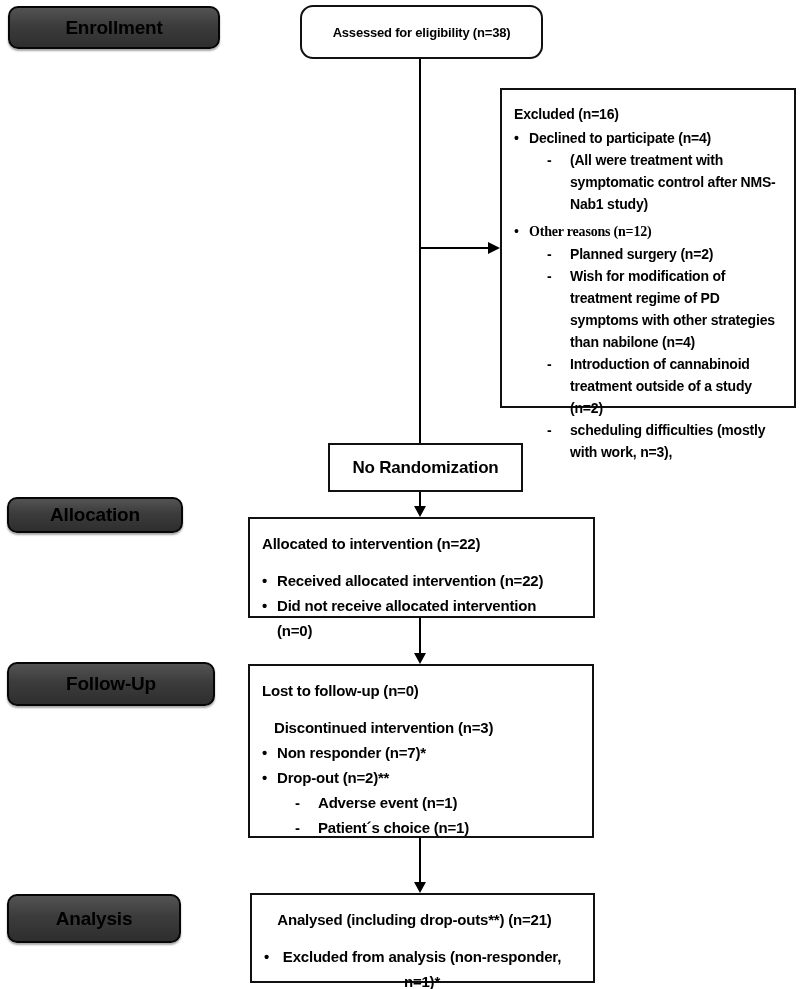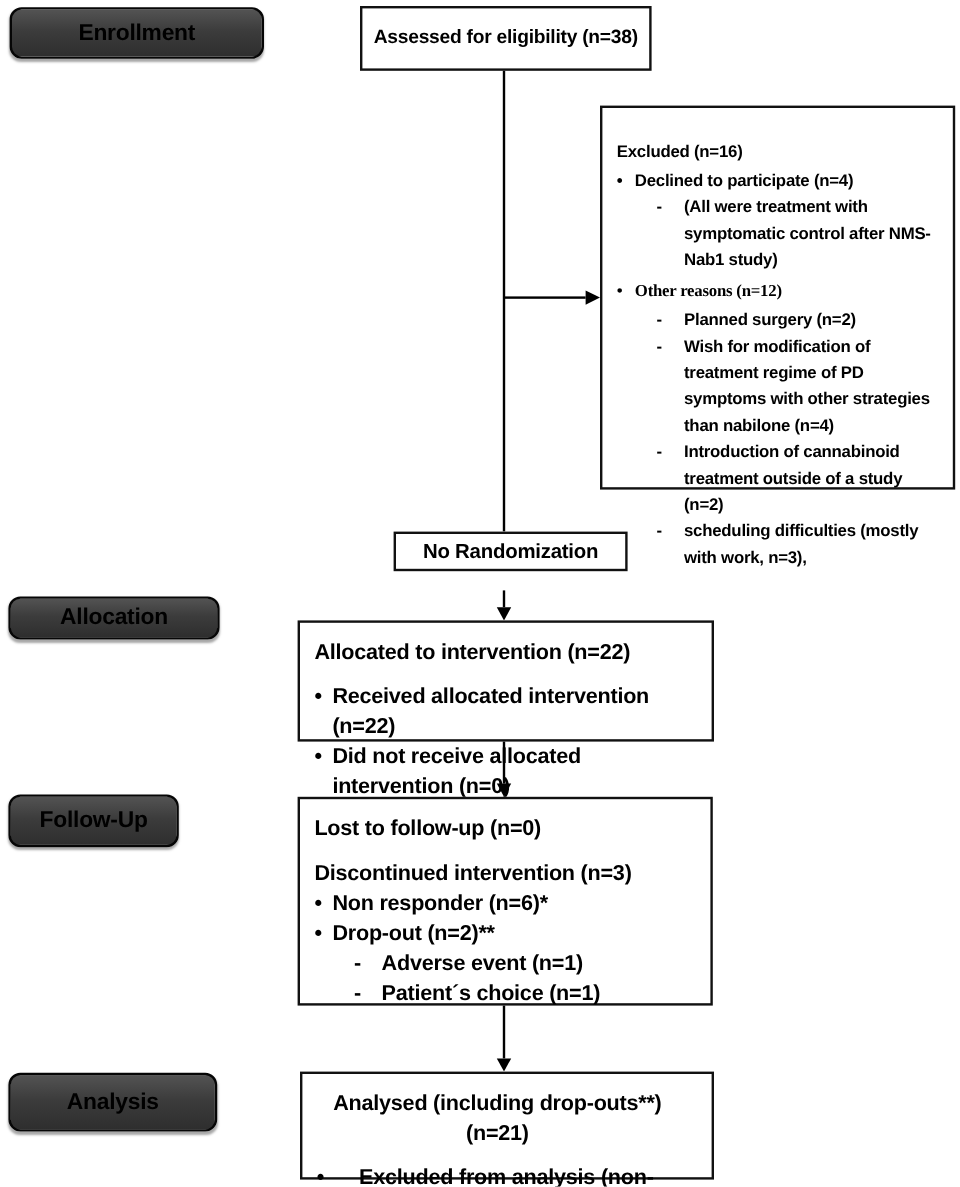--- a/index.html
+++ b/index.html
@@ -16,28 +16,28 @@
     font-weight:bold;font-size:19px;letter-spacing:-0.2px;color:#000;
     box-shadow:0 2px 2px rgba(0,0,0,0.35);
     box-sizing:border-box;
   }
   
   .box{
     position:absolute;background:#fff;border:2px solid #111;
     box-sizing:border-box;font-weight:bold;letter-spacing:-0.2px;
   }
   .box.center{display:flex;align-items:center;justify-content:center;}
-  .assessed{font-size:16px;}
+  .assessed{font-size:13px;border-radius:13px;}
   .norand{font-size:17px;}
-  .content{font-size:18px;line-height:25px;padding:12px 28px 0 12px;}
+  .content{font-size:15px;line-height:25px;padding:12px 28px 0 12px;}
   .content-sm{font-size:14px;line-height:22px;padding:13px 8px 0 12px;}
   .title-line{margin:0 0 12px 0;}
-  .title-line-sm{margin:12px 0 2px 0;}
+  .title-line-sm{margin:0 0 2px 0;}
   .plain-line{margin:0;}
-  .gap-above{margin-top:12px;}
+  .gap-above{margin-top:12px;margin-left:12px;}
   .gap-above-sm{margin-top:6px;font-family:Liberation Serif, serif;}
   .bullet-item{position:relative;padding-left:15px;}
   .bullet-item::before{content:"\2022";position:absolute;left:0;top:0;}
   .dash-item{position:relative;padding-left:56px;}
   .dash-item::before{content:"-";position:absolute;left:33px;top:0;}
   
   .vline{position:absolute;width:2px;background:#000;}
   .hline{position:absolute;height:2px;background:#000;}
   .arrow-down{
     position:absolute;width:0;height:0;
@@ -54,21 +54,21 @@
 <body>
 
 <div class="canvas">
 
   <div class="badge" style="left:8px;top:6px;width:212px;height:43px;">
     <span>Enrollment</span>
   </div>
   <div class="badge" style="left:7px;top:497px;width:176px;height:36px;">
     <span>Allocation</span>
   </div>
-  <div class="badge" style="left:7px;top:662px;width:142px;height:44px;">
+  <div class="badge" style="left:7px;top:662px;width:208px;height:44px;">
     <span>Follow-Up</span>
   </div>
   <div class="badge" style="left:7px;top:894px;width:174px;height:49px;">
     <span>Analysis</span>
   </div>
 
   <div class="box center assessed" style="left:300px;top:5px;width:243px;height:54px;">
     <span>Assessed for eligibility (n=38)</span>
   </div>
 
@@ -81,40 +81,40 @@
     <div class="title-line-sm">Excluded (n=16)</div>
     <div class="bullet-item">Declined to participate (n=4)</div>
     <div class="dash-item">(All were treatment with symptomatic control after NMS-Nab1 study)</div>
     <div class="bullet-item gap-above-sm">Other reasons (n=12)</div>
     <div class="dash-item">Planned surgery (n=2)</div>
     <div class="dash-item">Wish for modification of treatment regime of PD symptoms with other strategies than nabilone (n=4)</div>
     <div class="dash-item">Introduction of cannabinoid treatment outside of a study (n=2)</div>
     <div class="dash-item">scheduling difficulties (mostly with work, n=3),</div>
   </div>
 
-  <div class="box center norand" style="left:328px;top:443px;width:195px;height:33px;">
+  <div class="box center norand" style="left:328px;top:443px;width:195px;height:49px;">
     <span>No Randomization</span>
   </div>
 
   <div class="vline" style="left:419px;top:492px;height:14px;"></div>
   <div class="arrow-down" style="left:414px;top:506px;"></div>
 
   <div class="box content" style="left:248px;top:517px;width:347px;height:101px;">
     <div class="title-line">Allocated to intervention (n=22)</div>
     <div class="bullet-item">Received allocated intervention (n=22)</div>
     <div class="bullet-item">Did not receive allocated intervention (n=0)</div>
   </div>
 
   <div class="vline" style="left:419px;top:618px;height:35px;"></div>
   <div class="arrow-down" style="left:414px;top:653px;"></div>
 
   <div class="box content" style="left:248px;top:664px;width:346px;height:174px;">
     <div class="plain-line">Lost to follow-up (n=0)</div>
     <div class="plain-line gap-above">Discontinued intervention (n=3)</div>
-    <div class="bullet-item">Non responder (n=6)*</div>
+    <div class="bullet-item">Non responder (n=7)*</div>
     <div class="bullet-item">Drop-out (n=2)**</div>
     <div class="dash-item">Adverse event (n=1)</div>
     <div class="dash-item">Patient´s choice (n=1)</div>
   </div>
 
   <div class="vline" style="left:419px;top:838px;height:44px;"></div>
   <div class="arrow-down" style="left:414px;top:882px;"></div>
 
   <div class="box content" style="left:250px;top:893px;width:345px;height:90px;text-align:center;">
     <div class="title-line">Analysed (including drop-outs**) (n=21)</div>

